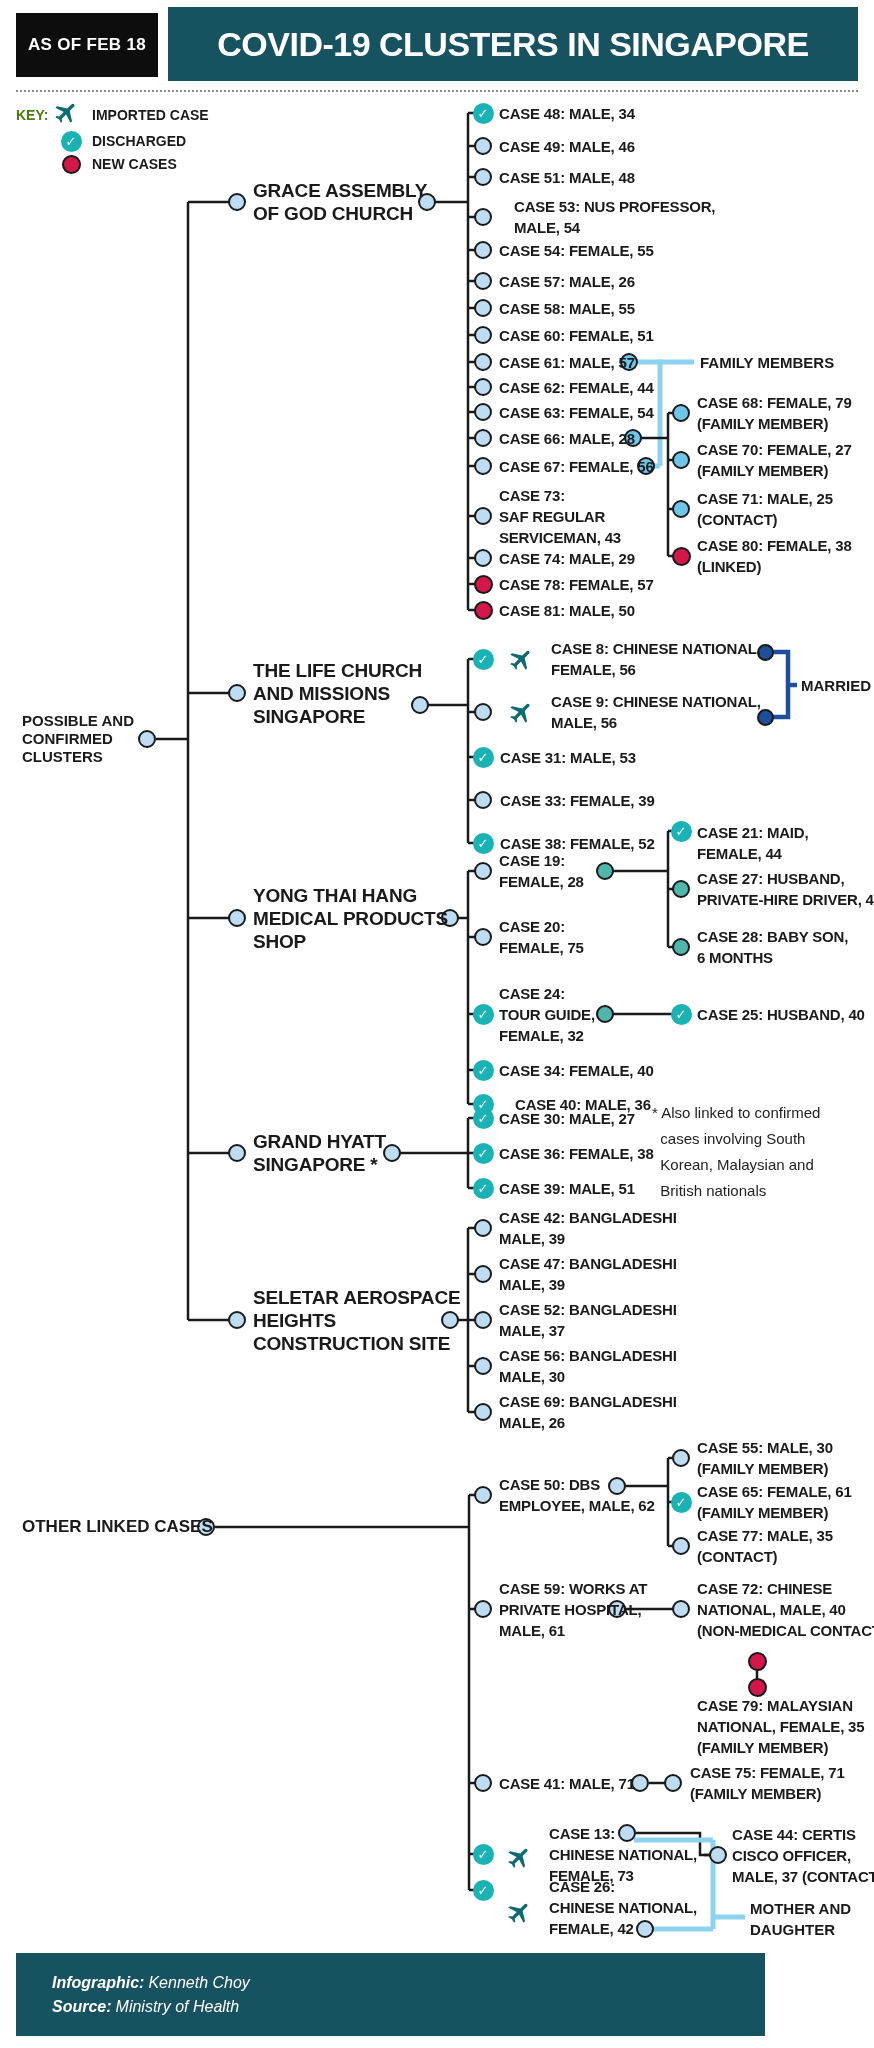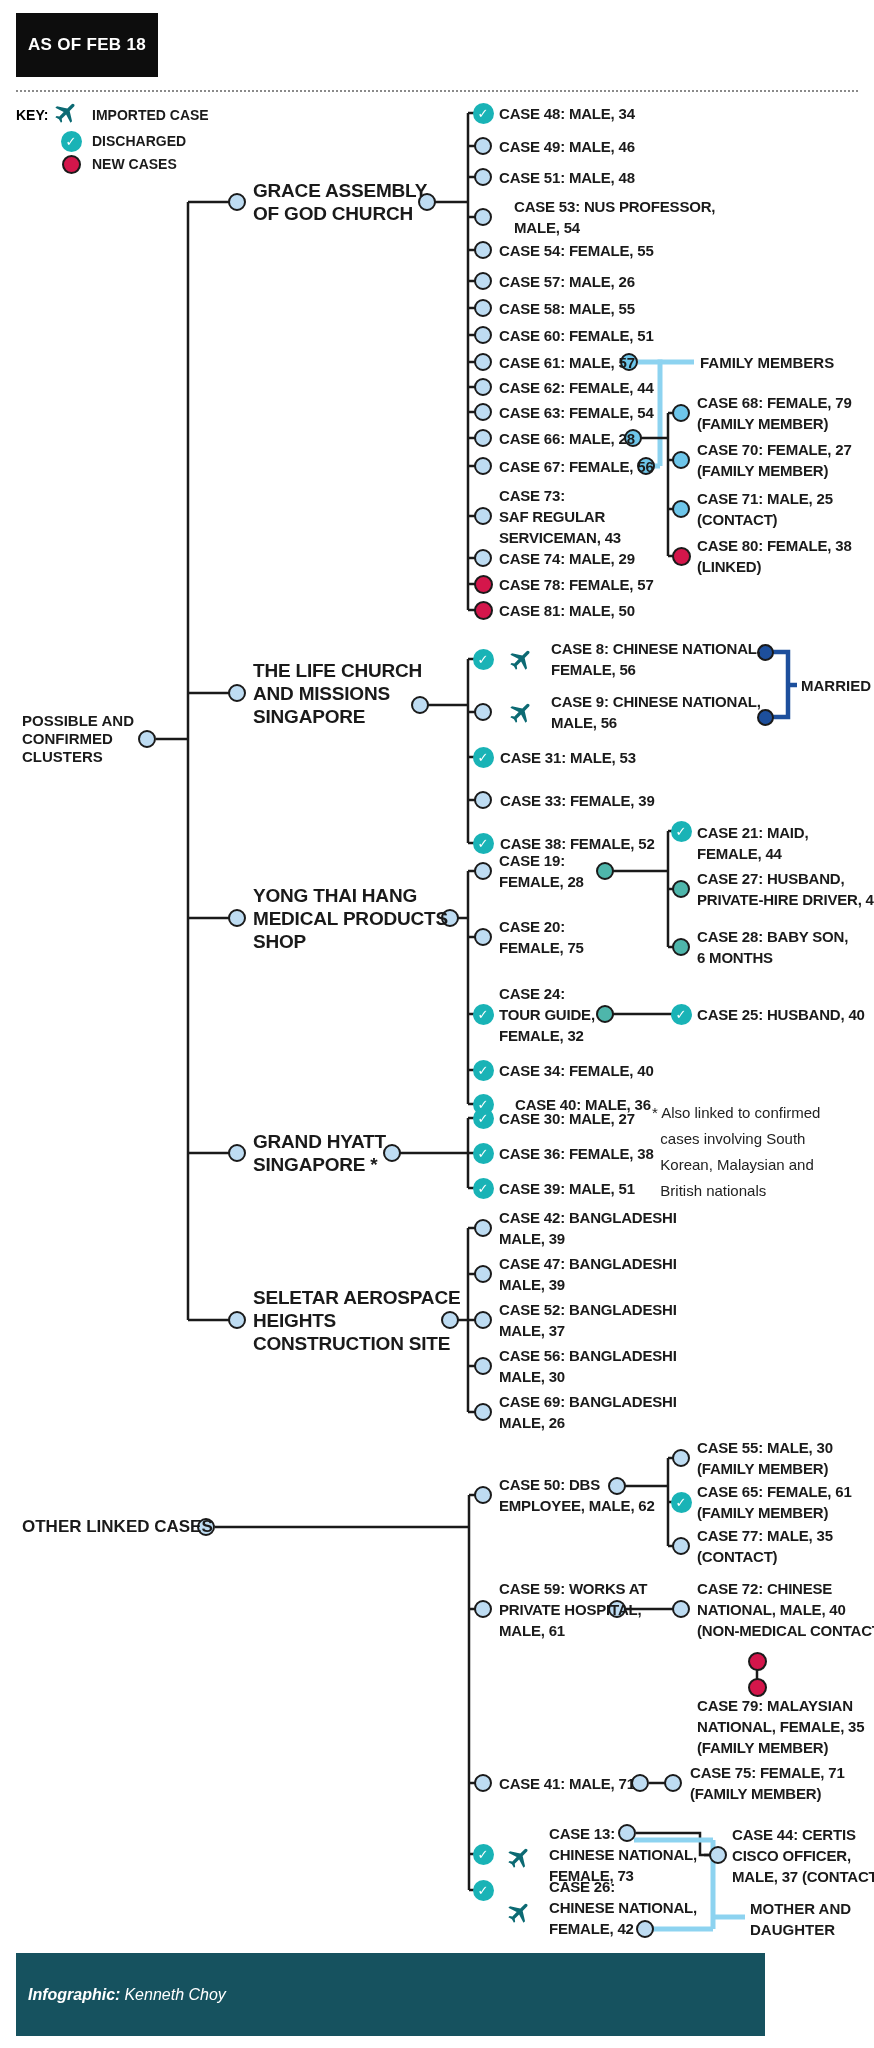--- a/index.html
+++ b/index.html
@@ -7,21 +7,21 @@
          font-family:"Liberation Sans",sans-serif;}
   
   .datebox{position:absolute;left:16px;top:13px;width:142px;height:64px;background:#0d0d0d;
            display:flex;align-items:center;justify-content:center;}
   .datebox span{color:#fff;font:bold 17px/20px "Liberation Sans",sans-serif;letter-spacing:.3px;}
   .titlebox{position:absolute;left:168px;top:7px;width:690px;height:74px;background:#16525f;
             display:flex;align-items:center;justify-content:center;}
   .titlebox span{color:#fff;font:bold 34px/36px "Liberation Sans",sans-serif;letter-spacing:-.5px;}
   .dotline{position:absolute;left:16px;top:90px;width:842px;border-top:2px dotted #8a8a8a;}
   
-  .keytitle{position:absolute;left:16px;top:106px;font:bold 14px/18px "Liberation Sans",sans-serif;color:#000000;}
+  .keytitle{position:absolute;left:16px;top:106px;font:bold 14px/18px "Liberation Sans",sans-serif;color:#4d7c0f;}
   .keylabel{position:absolute;font:bold 14px/18px "Liberation Sans",sans-serif;color:#1a1a1a;}
   
   .txt{position:absolute;color:#1a1a1a;white-space:pre;}
   .t-case{font:bold 15px/21px "Liberation Sans",sans-serif;letter-spacing:-.2px;}
   .t-cluster{font:bold 19px/23px "Liberation Sans",sans-serif;letter-spacing:-.2px;}
   .t-root{font:bold 15px/18px "Liberation Sans",sans-serif;}
   .t-root2{font:bold 17px/20px "Liberation Sans",sans-serif;}
   .t-annot{font:bold 15px/21px "Liberation Sans",sans-serif;}
   .t-note{font:15px/26px "Liberation Sans",sans-serif;color:#222;}
   .circle{position:absolute;border-radius:50%;box-sizing:border-box;display:flex;
@@ -29,35 +29,38 @@
   .c-pale{background:#bedcf2;border:2.5px solid #1a1a1a;}
   .c-sky{background:#6ec6ea;border:2.5px solid #1a1a1a;}
   .c-teal{background:#4eb6ab;border:2.5px solid #1a1a1a;}
   .c-red{background:#d4164b;border:2px solid #1a1a1a;}
   .c-navy{background:#1d4f9c;border:2px solid #1a1a1a;}
   .c-check{background:#19b3b6;color:#fff;font:bold 13px/13px "DejaVu Sans",sans-serif;}
   .plane{position:absolute;transform:rotate(45deg);}
   #lines{position:absolute;left:0;top:0;}
   
   .footbar{position:absolute;left:16px;top:1953px;width:749px;height:83px;background:#16525f;
-           display:flex;flex-direction:column;justify-content:center;padding-left:12px;box-sizing:border-box;}
+           display:flex;flex-direction:column;justify-content:center;padding-left:36px;box-sizing:border-box;}
   .footbar div{color:#fff;font:italic 16px/24px "Liberation Serif",serif;}
   .footbar b{font-style:italic;font-family:"Liberation Sans",sans-serif;font-size:16px;}
   .footbar span{font-style:italic;font-family:"Liberation Sans",sans-serif;}
   .cnalogo{position:absolute;left:784px;top:1946px;width:86px;height:100px;}
   .cnatext{position:absolute;left:6px;top:62px;font:bold 31px/31px "Liberation Sans",sans-serif;
            color:#3a3a3a;letter-spacing:-1px;}
 </style>
 </head>
 <body>
 
 <div class="stage">
 
   <div class="datebox">
     <span>AS OF FEB 18</span>
+  </div>
+  <div class="titlebox">
+    <span>COVID-19 CLUSTERS IN SINGAPORE</span>
   </div>
   <div class="dotline"></div>
 
   <div class="keytitle">KEY:</div>
   <div class="keylabel" style="left:92px;top:106px;">IMPORTED CASE</div>
   <div class="keylabel" style="left:92px;top:132px;">DISCHARGED</div>
   <div class="keylabel" style="left:92px;top:155px;">NEW CASES</div>
 
   <div id="diagram">
       <svg id="lines" width="874" height="2048">
@@ -364,16 +367,17 @@
       <svg width="27" height="27" viewBox="0 0 24 24" class="plane" style="left: 506px; top: 1844px; position: absolute;">
         <path d="M21,16v-2l-8-5V3.5C13,2.67,12.33,2,11.5,2S10,2.67,10,3.5V9l-8,5v2l8-2.5V19l-2,1.5V22l3.5-1l3.5,1v-1.5L13,19v-5.5L21,16z" fill="#0c6a73"></path>
       </svg>
       <svg width="27" height="27" viewBox="0 0 24 24" class="plane" style="left: 506px; top: 1899px; position: absolute;">
         <path d="M21,16v-2l-8-5V3.5C13,2.67,12.33,2,11.5,2S10,2.67,10,3.5V9l-8,5v2l8-2.5V19l-2,1.5V22l3.5-1l3.5,1v-1.5L13,19v-5.5L21,16z" fill="#0c6a73"></path>
       </svg>
     </div>
 
   <div class="footbar">
     <div><b>Infographic:</b>&nbsp;<span>Kenneth Choy</span></div>
+    <div><b>Source:</b>&nbsp;<span>Ministry of Health</span></div>
   </div>
 
 
 </div>
 
 </body></html>

